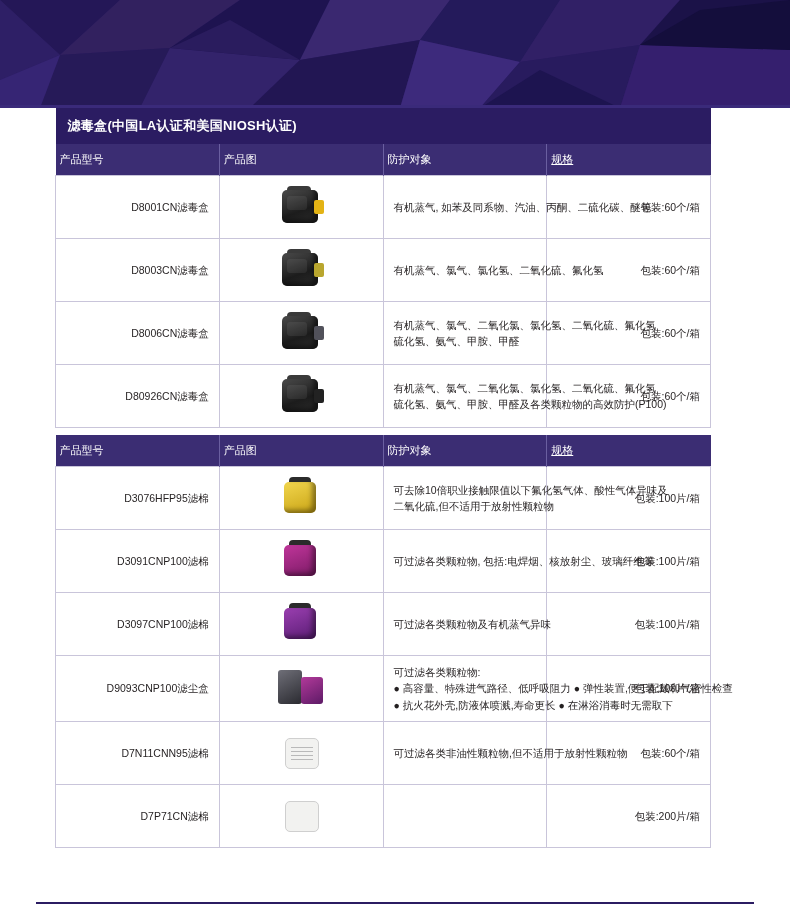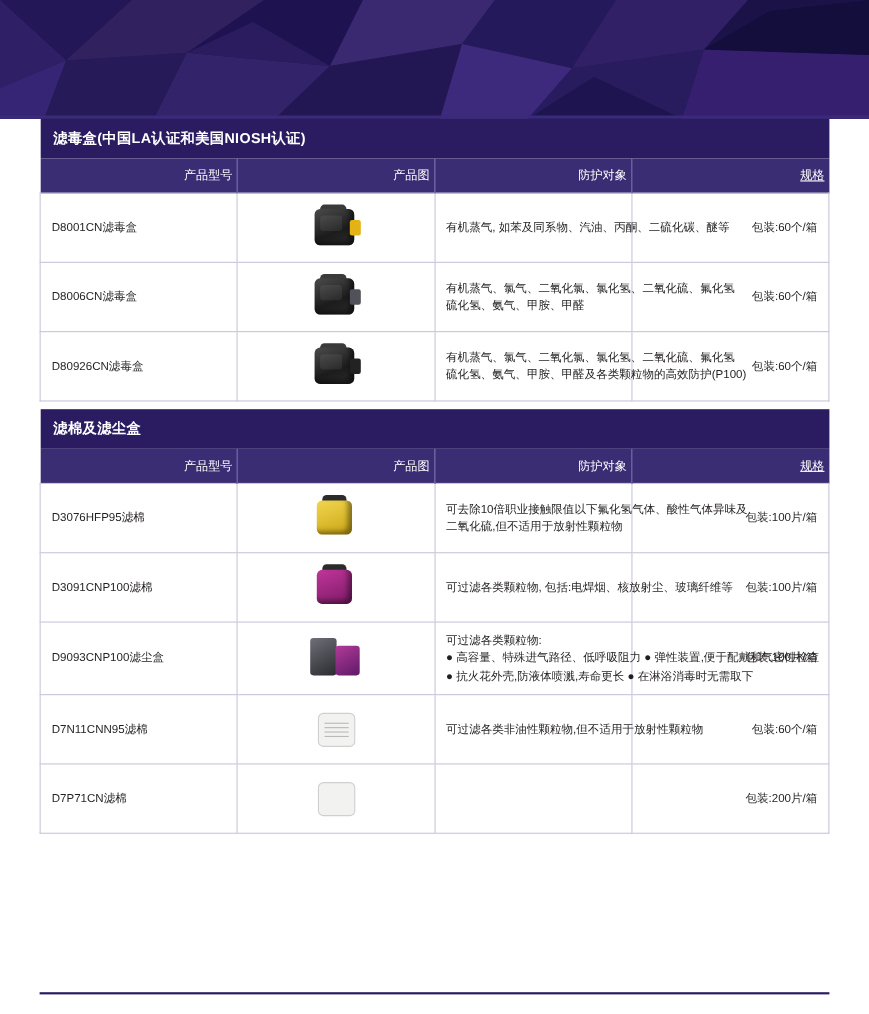--- a/index.html
+++ b/index.html
@@ -40,56 +40,57 @@
 
   .section-title {
     font-size: 15px;
     font-weight: bold;
     color: #231f20;
     margin: 48px 0 14px 0;
     letter-spacing: 0.5px;
   }
 
   table.spec {
-    width: 718px;
+    width: 656px;
     border-collapse: collapse;
     table-layout: fixed;
+    margin-left: 19px;
   }
 
   .band td {
     background: #2b1c62;
     color: #ffffff;
     font-size: 13px;
     font-weight: bold;
     padding: 9px 12px;
     letter-spacing: 0.3px;
     border: none;
   }
 
   .colhead td {
     background: #3b2d73;
     color: #ffffff;
     font-size: 11px;
-    text-align: right;
+    text-align: left;
     padding: 8px 4px;
     border-right: 1px solid #6a5fa0;
     font-weight: normal;
   }
   .colhead td:last-child { border-right: none; text-decoration: underline; }
 
   table.spec td.cell {
     border: 1px solid #c9c5da;
     font-size: 10.5px;
     line-height: 1.55;
     color: #231f20;
     padding: 8px 10px;
     vertical-align: middle;
     background: #ffffff;
   }
-  td.c-model { text-align: left; width: 145px; }
+  td.c-model { text-align: right; width: 145px; }
   td.c-img   { text-align: center; width: 88px; padding: 4px; }
   td.c-desc  { text-align: left; width: 340px; }
   td.c-spec  { text-align: right; width: 145px; }
 
   .desc-line { white-space: nowrap; }
 
   .gap { height: 7px; }
 
   .bottom-rule {
     position: absolute;
@@ -245,20 +246,34 @@
               <div class="cart-body"></div>
               <div class="cart-tab tab-yellow"></div>
         </div>
       </td>
       <td class="cell c-desc">
         <div class="desc-line">有机蒸气, 如苯及同系物、汽油、丙酮、二硫化碳、醚等</div>
       </td>
       <td class="cell c-spec">包装:60个/箱</td>
     </tr>
 
+    <tr>
+      <td class="cell c-model">D8003CN滤毒盒</td>
+      <td class="cell c-img">
+        <div class="thumb">
+          <div class="cart-top"></div>
+              <div class="cart-body"></div>
+              <div class="cart-tab tab-olive"></div>
+        </div>
+      </td>
+      <td class="cell c-desc">
+        <div class="desc-line">有机蒸气、氯气、氯化氢、二氧化硫、氟化氢</div>
+      </td>
+      <td class="cell c-spec">包装:60个/箱</td>
+    </tr>
 
     <tr>
       <td class="cell c-model">D8006CN滤毒盒</td>
       <td class="cell c-img">
         <div class="thumb">
           <div class="cart-top"></div>
               <div class="cart-body"></div>
               <div class="cart-tab tab-dark"></div>
         </div>
       </td>
@@ -284,23 +299,20 @@
       </td>
       <td class="cell c-spec">包装:60个/箱</td>
     </tr>
   </tbody>
     </table>
 
   <div class="gap"></div>
 
   <table class="spec">
     <tbody>
-        <tr class="band">
-      <td colspan="4">滤棉及滤尘盒</td>
-    </tr>
     <tr class="colhead">
       <td>产品型号</td>
       <td>产品图</td>
       <td>防护对象</td>
       <td>规格</td>
     </tr>
 
     <tr>
       <td class="cell c-model">D3076HFP95滤棉</td>
       <td class="cell c-img">
@@ -323,20 +335,33 @@
           <div class="filt-cap"></div>
               <div class="filt-body f-magenta"></div>
         </div>
       </td>
       <td class="cell c-desc">
         <div class="desc-line">可过滤各类颗粒物, 包括:电焊烟、核放射尘、玻璃纤维等</div>
       </td>
       <td class="cell c-spec">包装:100片/箱</td>
     </tr>
 
+    <tr>
+      <td class="cell c-model">D3097CNP100滤棉</td>
+      <td class="cell c-img">
+        <div class="thumb">
+          <div class="filt-cap"></div>
+              <div class="filt-body f-violet"></div>
+        </div>
+      </td>
+      <td class="cell c-desc">
+        <div class="desc-line">可过滤各类颗粒物及有机蒸气异味</div>
+      </td>
+      <td class="cell c-spec">包装:100片/箱</td>
+    </tr>
 
     <tr>
       <td class="cell c-model">D9093CNP100滤尘盒</td>
       <td class="cell c-img">
         <div class="thumb">
           <div class="box-unit"></div>
               <div class="box-unit2"></div>
         </div>
       </td>
       <td class="cell c-desc">

